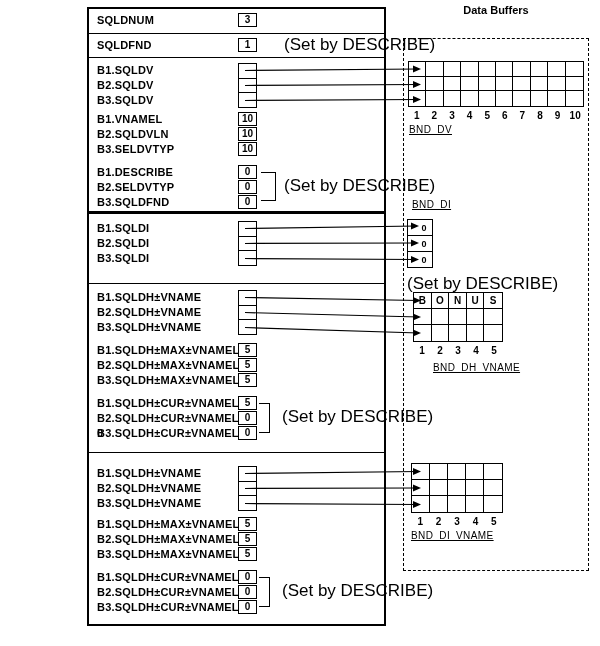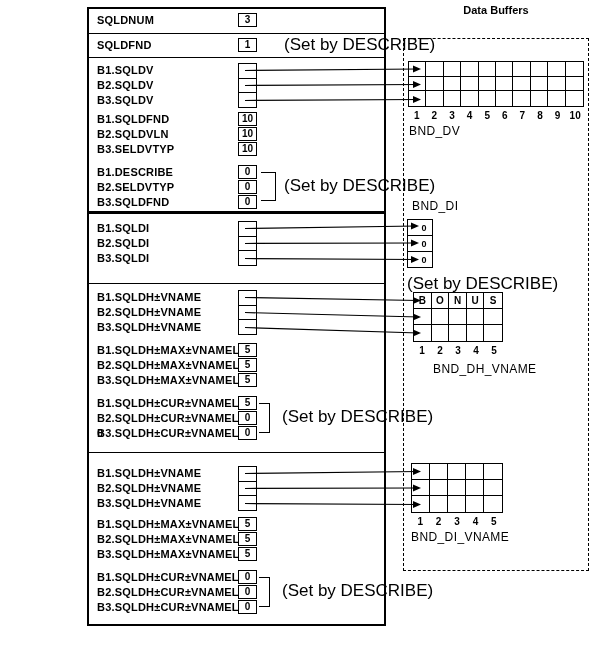--- a/index.html
+++ b/index.html
@@ -28,21 +28,21 @@
                 display:flex; align-items:center; justify-content:center;
                 font-weight:bold; font-size:10px; }
   .g10 { grid-template-columns:repeat(10,1fr); grid-template-rows:repeat(3,1fr); }
   .g10 .cell:nth-child(10n) { border-right:none; }
   .g10 .cell:nth-child(n+21) { border-bottom:none; }
   .g5 { grid-template-columns:repeat(5,1fr); grid-template-rows:repeat(3,1fr); }
   .g5 .cell:nth-child(5n) { border-right:none; }
   .g5 .cell:nth-child(n+11) { border-bottom:none; }
   .numrow { position:absolute; display:flex; font-weight:bold; font-size:10px; }
   .numrow span { flex:1; text-align:center; }
-  .buflabel { position:absolute; font-size:12px; letter-spacing:.4px; white-space:nowrap; }
+  .buflabel { position:absolute; font-size:10px; letter-spacing:.4px; white-space:nowrap;text-decoration:underline; }
   .distack { position:absolute; left:407px; top:219px; width:26px; height:49px;
              border:1px solid #000; display:flex; flex-direction:column; background:#fff; }
   .distack .dc { flex:1; border-bottom:1px solid #000; display:flex; align-items:center;
                  justify-content:center; padding-left:8px; font-weight:bold; font-size:9px; }
   .distack .dc:last-child { border-bottom:none; }
   svg.overlay { position:absolute; left:0; top:0; width:600px; height:646px; pointer-events:none; }
   svg.overlay line { stroke:#000; stroke-width:1.2; }
   svg.overlay polygon { fill:#000; }
 </style>
 </head>
@@ -65,21 +65,21 @@
 
   <div class="lbl" style="left:97px;top:64px">B1.SQLDV</div>
   <div class="lbl" style="left:97px;top:79px">B2.SQLDV</div>
   <div class="lbl" style="left:97px;top:94px">B3.SQLDV</div>
   <div class="pstack" style="left:238px;top:63px">
     <div class="pc"></div>
     <div class="pc"></div>
     <div class="pc"></div>
   </div>
 
-  <div class="lbl" style="left:97px;top:113px">B1.SQLDFND</div>
+  <div class="lbl" style="left:97px;top:113px">B1.VNAMEL</div>
   <div class="vbox" style="left:238px;top:112px">10</div>
   <div class="lbl" style="left:97px;top:128px">B2.SQLDVLN</div>
   <div class="vbox" style="left:238px;top:127px">10</div>
   <div class="lbl" style="left:97px;top:143px">B3.SELDVTYP</div>
   <div class="vbox" style="left:238px;top:142px">10</div>
 
   <div class="lbl" style="left:97px;top:166px">B1.DESCRIBE</div>
   <div class="vbox" style="left:238px;top:165px">0</div>
   <div class="lbl" style="left:97px;top:181px">B2.SELDVTYP</div>
   <div class="vbox" style="left:238px;top:180px">0</div>

